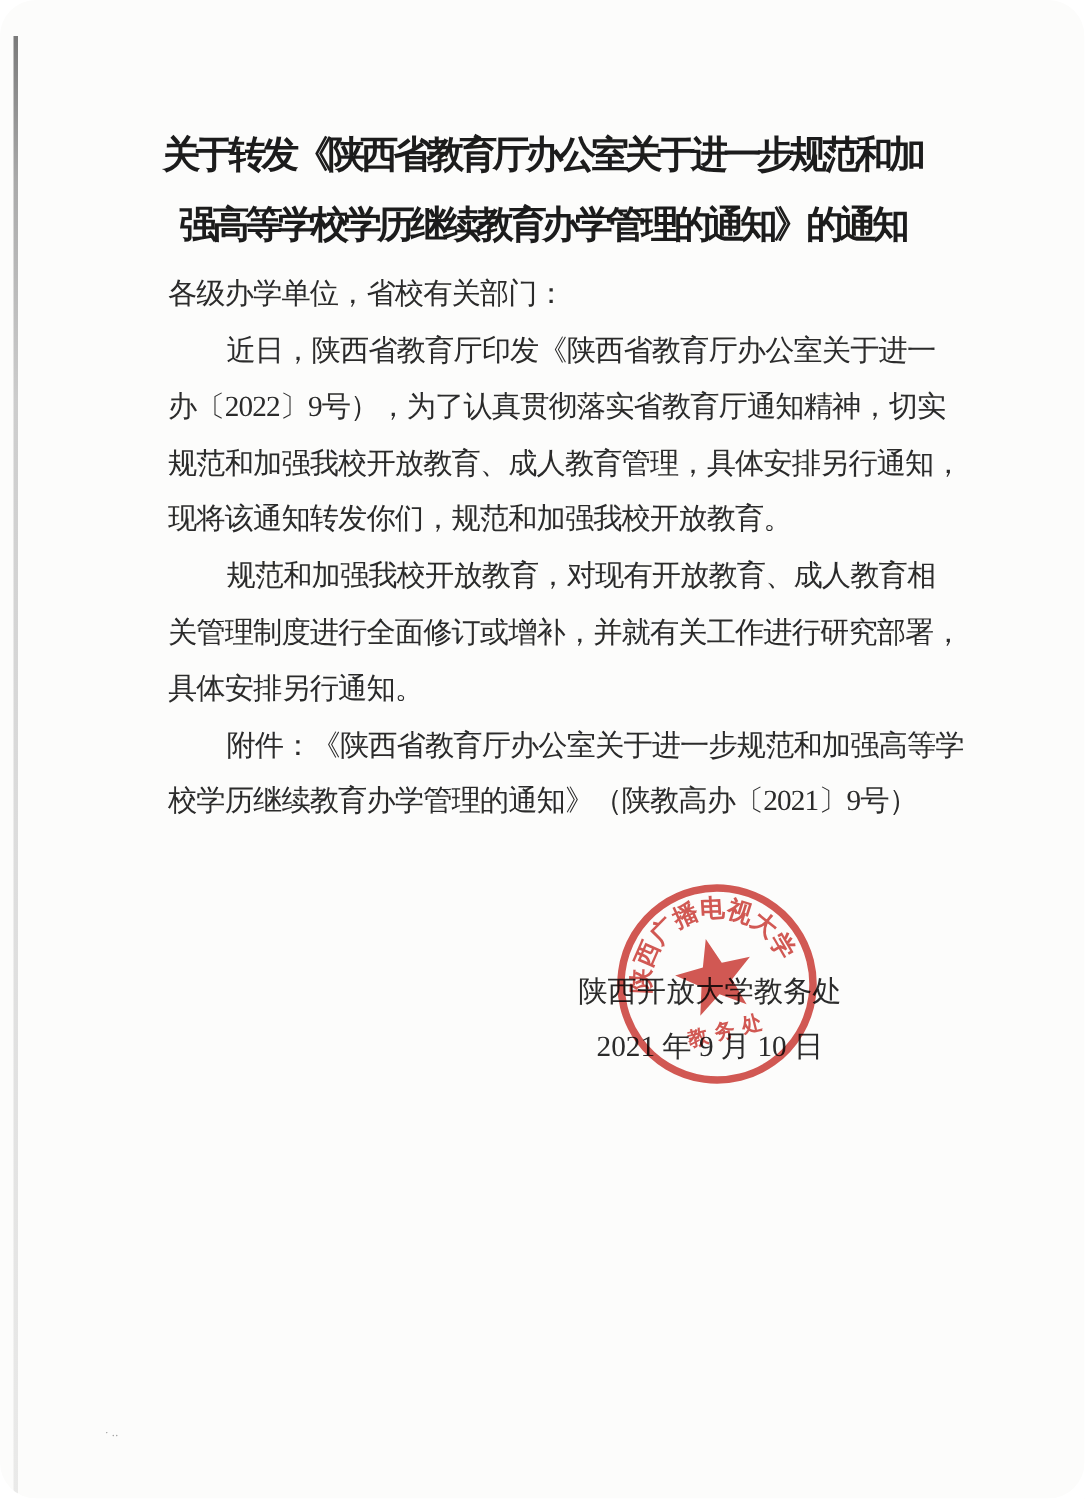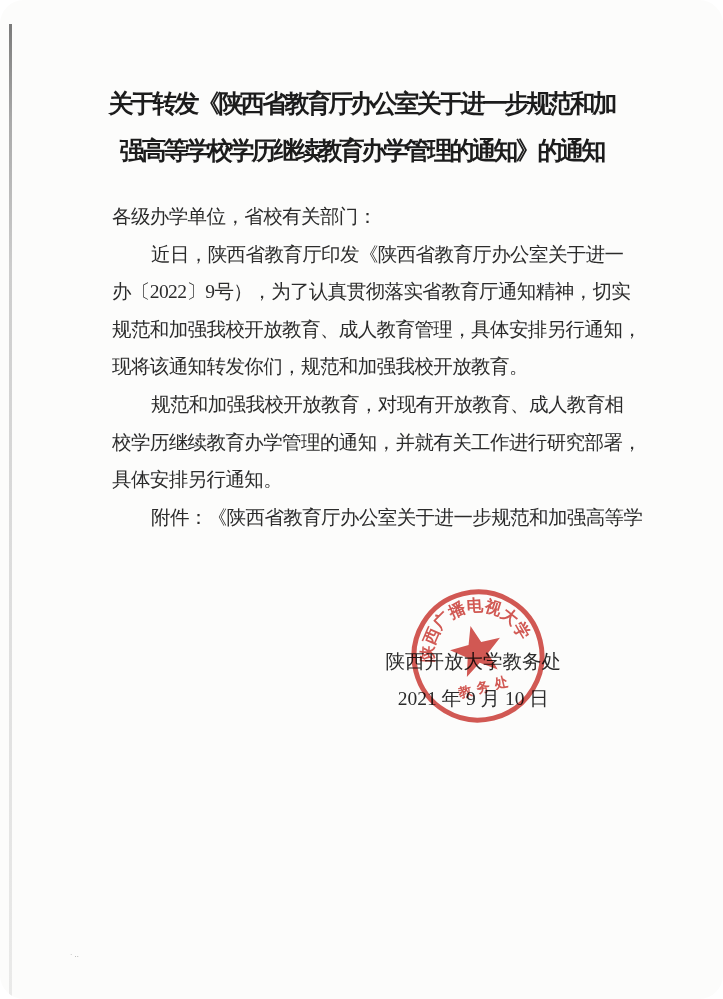--- a/index.html
+++ b/index.html
@@ -43,21 +43,21 @@
     text-align: center;
     font-size: 25px;
     font-weight: bold;
     line-height: 47px;
     letter-spacing: -3px;
     color: #1c1c1c;
   }
   .body-text {
     position: absolute;
     left: 112px;
-    top: 198px;
+    top: 178px;
     width: 505px;
     font-size: 19.5px;
     color: #2b2b2b;
   }
   .line {
     height: 37.6px;
     line-height: 37.6px;
     letter-spacing: -0.6px;
     white-space: nowrap;
   }
@@ -93,23 +93,24 @@
     <div>强高等学校学历继续教育办学管理的通知》的通知</div>
   </div>
 
   <div class="body-text">
     <div class="line">各级办学单位，省校有关部门：</div>
     <div class="line indent">近日，陕西省教育厅印发《陕西省教育厅办公室关于进一</div>
     <div class="line">办〔2022〕9号），为了认真贯彻落实省教育厅通知精神，切实</div>
     <div class="line">规范和加强我校开放教育、成人教育管理，具体安排另行通知，</div>
     <div class="line">现将该通知转发你们，规范和加强我校开放教育。</div>
     <div class="line indent">规范和加强我校开放教育，对现有开放教育、成人教育相</div>
-    <div class="line">校学历继续教育办学管理的通知，并就有关工作进行研究部署，</div>
+    <div class="line">关管理制度进行全面修订或增补，并就有关工作进行研究部署，</div>
     <div class="line">具体安排另行通知。</div>
     <div class="line indent">附件：《陕西省教育厅办公室关于进一步规范和加强高等学</div>
+    <div class="line">校学历继续教育办学管理的通知》（陕教高办〔2021〕9号）</div>
   </div>
 
   <div class="signature">
     <div>陕西开放大学教务处</div>
     <div>2021 年 9 月 10 日</div>
   </div>
 
   <svg class="seal" viewBox="0 0 142 142" xmlns="http://www.w3.org/2000/svg" aria-hidden="true">
     <defs>
       <path id="ring-path" d="M 26,71 A 45,45 0 1 1 116,71" fill="none"></path>

